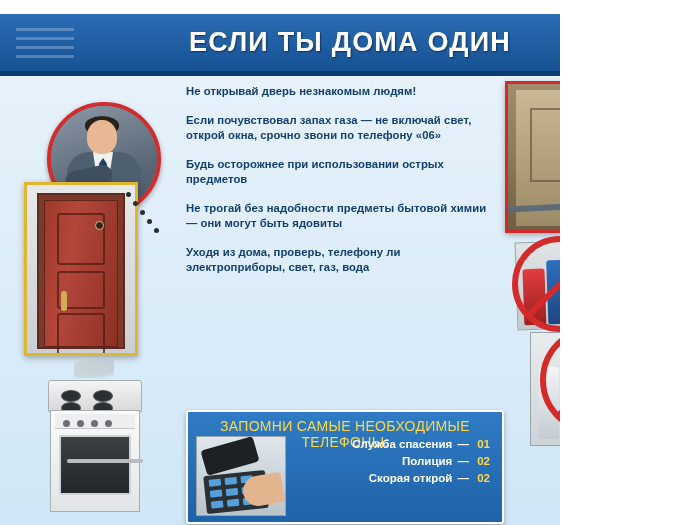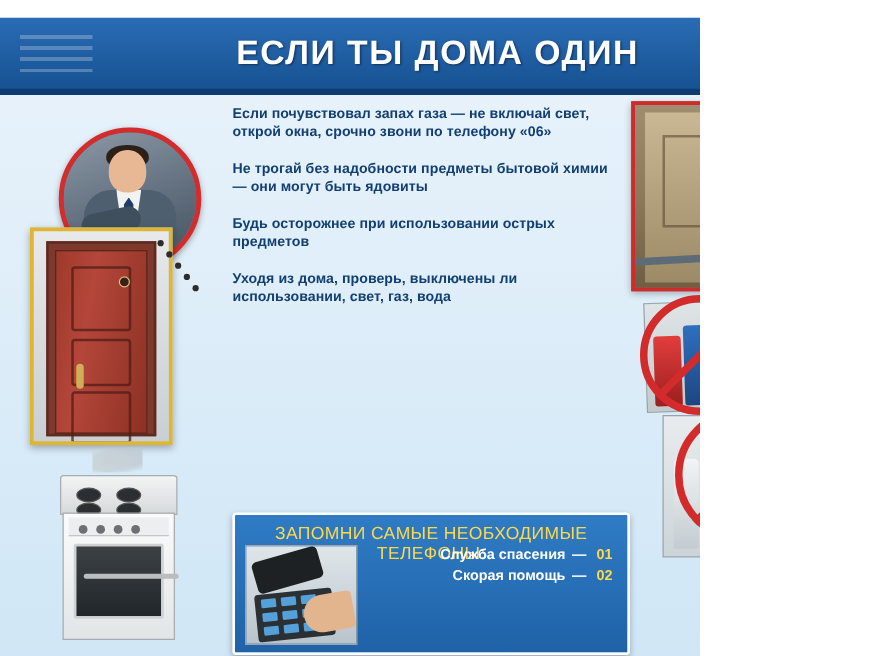--- a/index.html
+++ b/index.html
@@ -578,24 +578,25 @@
         <div class="knob" style="left:50px;"></div>
       </div>
       <div class="oven">
         <div class="bar"></div>
       </div>
       <div class="legs"></div>
     </div>
   </div>
 
   <div class="rules">
+    <div class="rule">Не открывай дверь незнакомым людям!</div>
     <div class="rule">Если почувствовал запах газа — не включай свет, открой окна, срочно звони по телефону «06»</div>
+    <div class="rule">Будь осторожнее при использовании острых предметов</div>
     <div class="rule">Не трогай без надобности предметы бытовой химии — они могут быть ядовиты</div>
-    <div class="rule">Будь осторожнее при использовании острых предметов</div>
-    <div class="rule">Уходя из дома, проверь, выключены ли использовании, свет, газ, вода</div>
+    <div class="rule">Уходя из дома, проверь, телефону ли электроприборы, свет, газ, вода</div>
   </div>
 
   <div class="burglar">
     <div class="room"></div>
     <div class="doorway">
       <div class="doorpanel"></div>
     </div>
     <div class="rail"></div>
     <div class="man-body"></div>
     <div class="man-hood"></div>
@@ -655,20 +656,25 @@
       <div class="finger"></div>
     </div>
 
     <div class="phone-list">
       <div class="phone-row">
         <span>Служба спасения</span>
         <span class="dash">—</span>
         <span class="num">01</span>
       </div>
       <div class="phone-row">
-        <span>Скорая помощь</span>
+        <span>Полиция</span>
+        <span class="dash">—</span>
+        <span class="num">02</span>
+      </div>
+      <div class="phone-row">
+        <span>Скорая открой</span>
         <span class="dash">—</span>
         <span class="num">02</span>
       </div>
     </div>
   </div>
 
 </div>
 
 </body></html>

